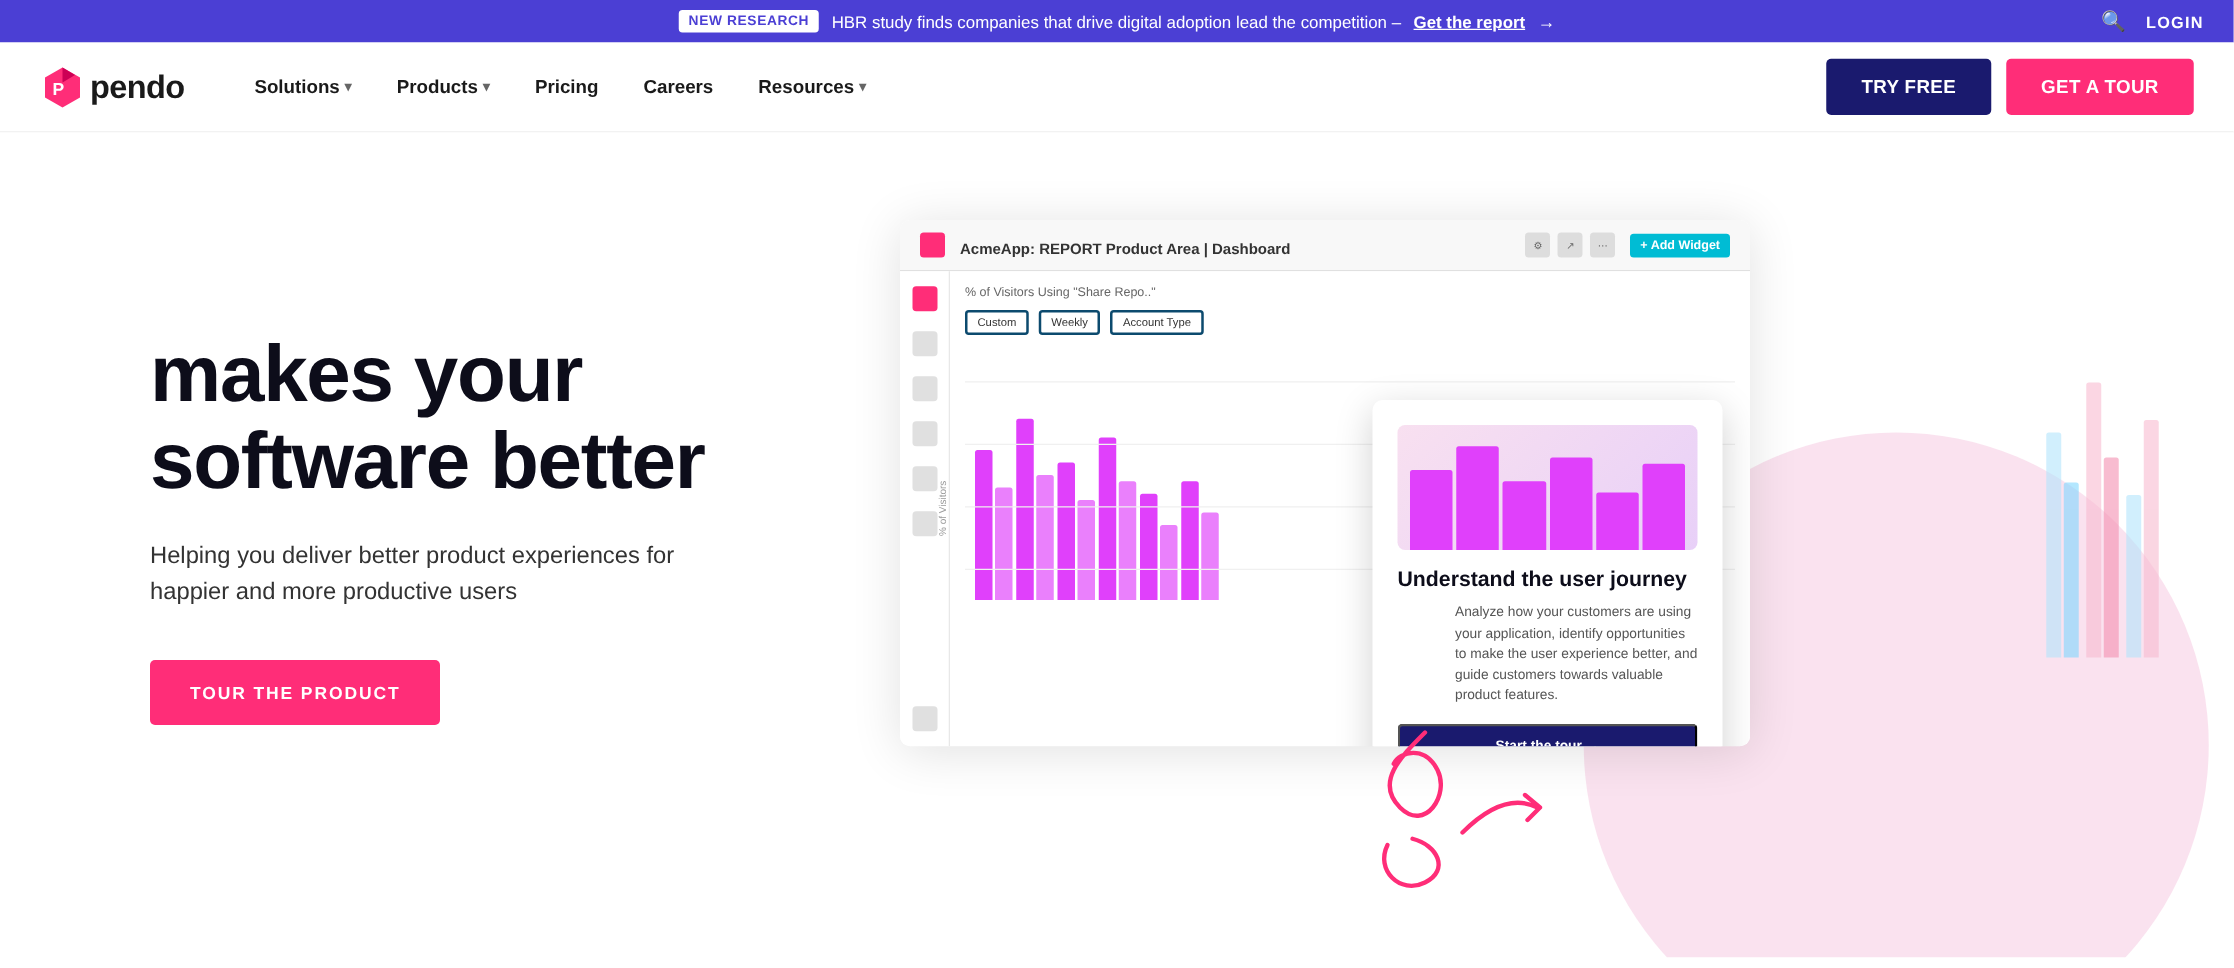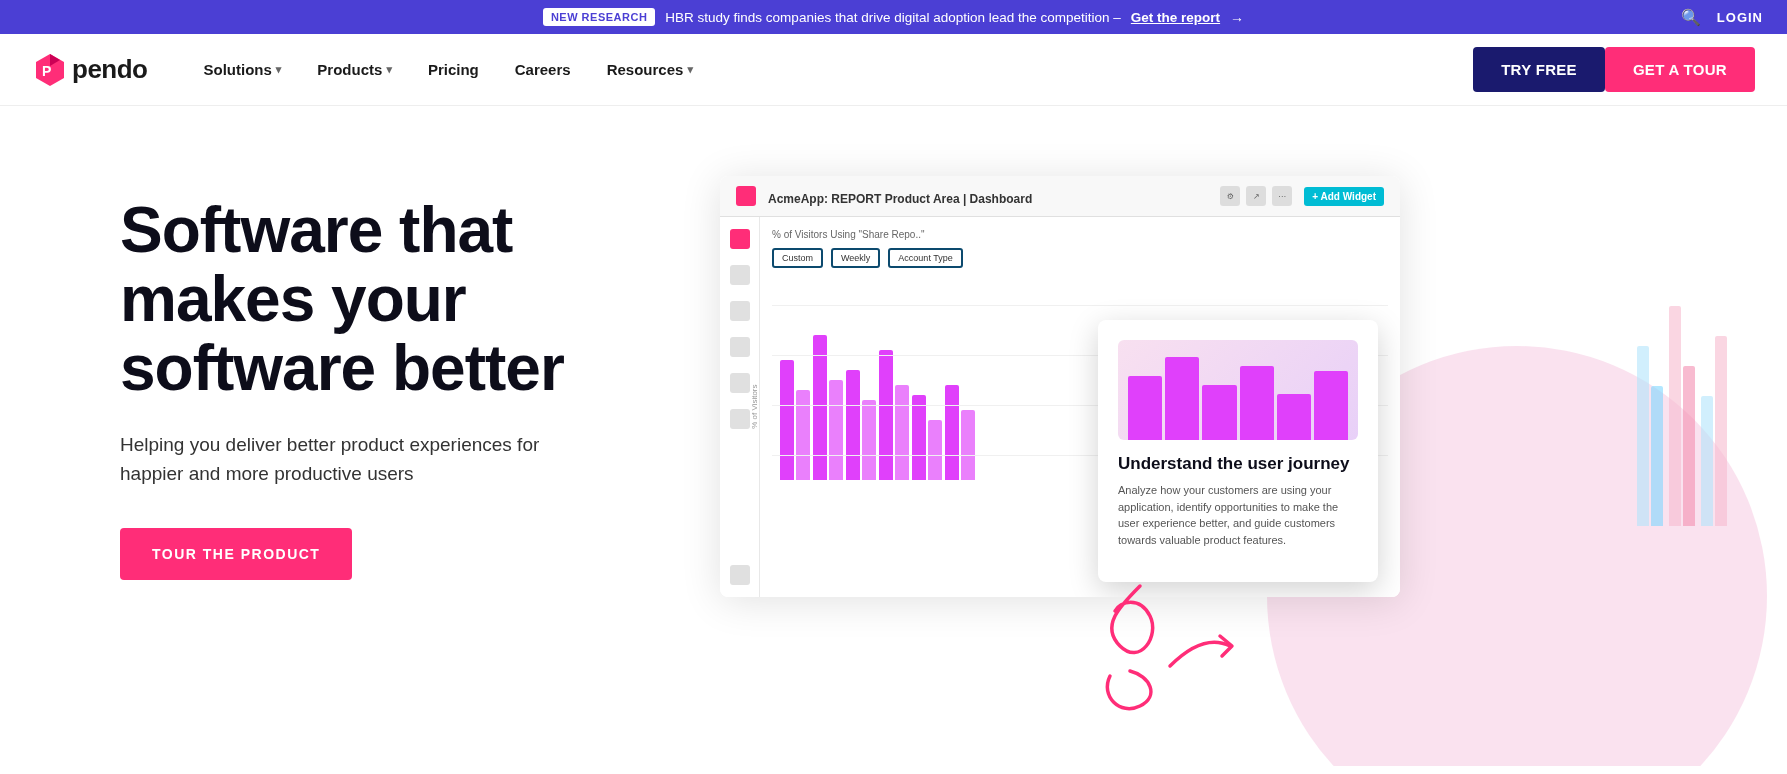--- a/index.html
+++ b/index.html
@@ -92,20 +92,21 @@
       font-weight: 600;
       color: #1a1a1a;
       cursor: pointer;
       border-radius: 4px;
       white-space: nowrap;
     }
     .nav-chevron { font-size: 11px; color: #666; }
     .nav-cta-area {
       display: flex;
       align-items: center;
+      gap: 12px;
       margin-left: auto;
     }
     .btn-try-free {
       background: #1a1a6e;
       color: white;
       font-weight: 700;
       font-size: 15px;
       padding: 14px 28px;
       border: none;
       border-radius: 4px;
@@ -346,20 +347,21 @@
       font-weight: 900;
       color: #0d0d1a;
       margin-bottom: 8px;
       line-height: 1.2;
     }
     .tooltip-body {
       font-size: 11px;
       color: #555;
       line-height: 1.5;
       margin-bottom: 14px;
+      margin-left: 46px;
     }
     .tooltip-cta {
       background: #1a1a6e;
       color: white;
       font-size: 11px;
       font-weight: 700;
       padding: 10px 16px;
       border-radius: 4px;
       display: inline-flex;
       align-items: center;
@@ -455,21 +457,21 @@
   <div class="nav-cta-area">
     <button class="btn-try-free">TRY FREE</button>
     <button class="btn-get-demo">GET A TOUR</button>
   </div>
 </nav>
 
 <section class="hero">
 
   <div class="hero-left">
     <h1 class="hero-heading">
-      <span>Software that</span><br>
+      <br>
       <span>makes your</span><br>
       <span>software better</span>
     </h1>
     <p class="hero-sub">Helping you deliver better product experiences for happier and more productive users</p>
     <button class="btn-tour">TOUR THE PRODUCT</button>
   </div>
 
   <div class="hero-right">
 
     <div class="circle-bg-large"></div>
@@ -549,20 +551,21 @@
               <div class="tooltip-mini-chart">
                 <div class="tooltip-bar" style="height:70%;background:#e040fb;border-radius:2px 2px 0 0;"></div>
                 <div class="tooltip-bar" style="height:90%;background:#e040fb;border-radius:2px 2px 0 0;"></div>
                 <div class="tooltip-bar" style="height:60%;background:#e040fb;border-radius:2px 2px 0 0;"></div>
                 <div class="tooltip-bar" style="height:80%;background:#e040fb;border-radius:2px 2px 0 0;"></div>
                 <div class="tooltip-bar" style="height:50%;background:#e040fb;border-radius:2px 2px 0 0;"></div>
                 <div class="tooltip-bar" style="height:75%;background:#e040fb;border-radius:2px 2px 0 0;"></div>
               </div>
               <div class="tooltip-heading">Understand the user journey</div>
               <div class="tooltip-body">Analyze how your customers are using your application, identify opportunities to make the user experience better, and guide customers towards valuable product features.</div>
+              <button class="tooltip-cta">Start the tour →</button>
             </div>
           </div>
         </div>
       </div>
     </div>
 
     <div class="right-bars">
       <div class="right-bar-group">
         <div class="right-bar" style="height:180px;background:#b3e5fc;"></div>
         <div class="right-bar" style="height:140px;background:#80d8ff;"></div>

